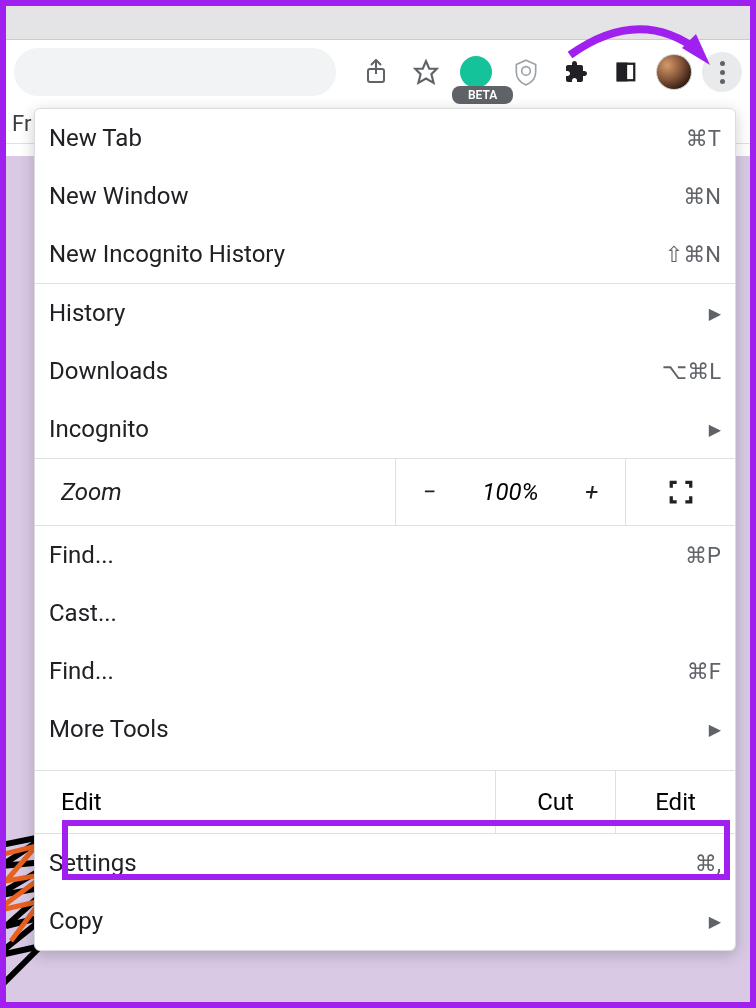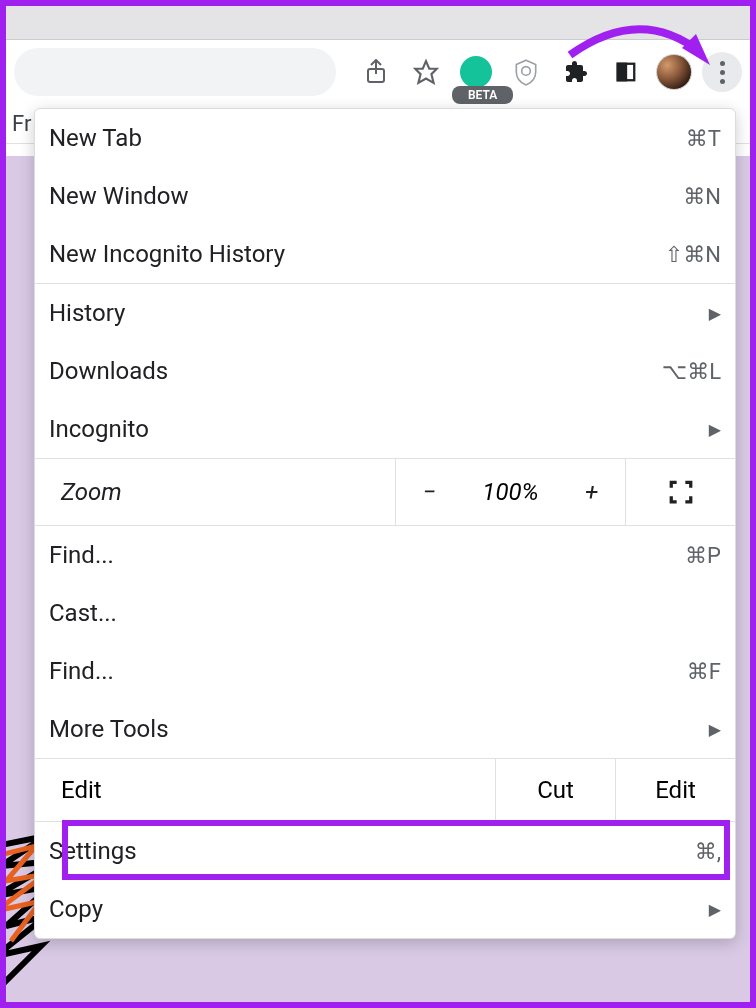--- a/index.html
+++ b/index.html
@@ -199,20 +199,21 @@
       align-items: center;
       justify-content: center;
       cursor: pointer;
     }
     .edit-row {
       display: flex;
       align-items: stretch;
       height: 64px;
       border-top: 1px solid #e0e0e0;
       border-bottom: 1px solid #e0e0e0;
+      margin-top: 12px;
     }
     .edit-label {
       flex: 1;
       display: flex;
       align-items: center;
       padding-left: 26px;
       font-size: 24px;
     }
     .edit-action {
       width: 120px;

